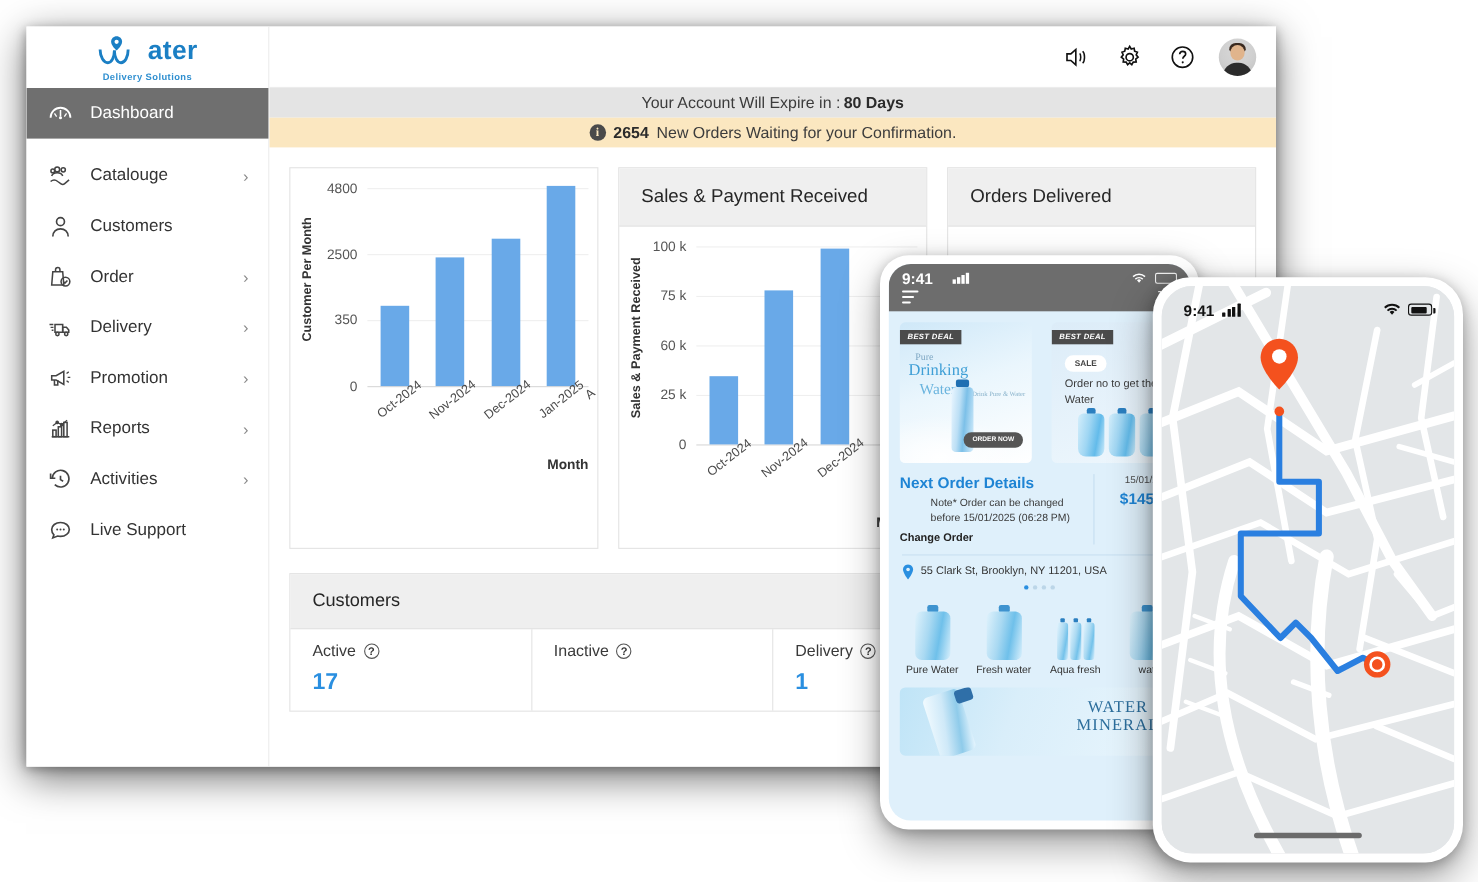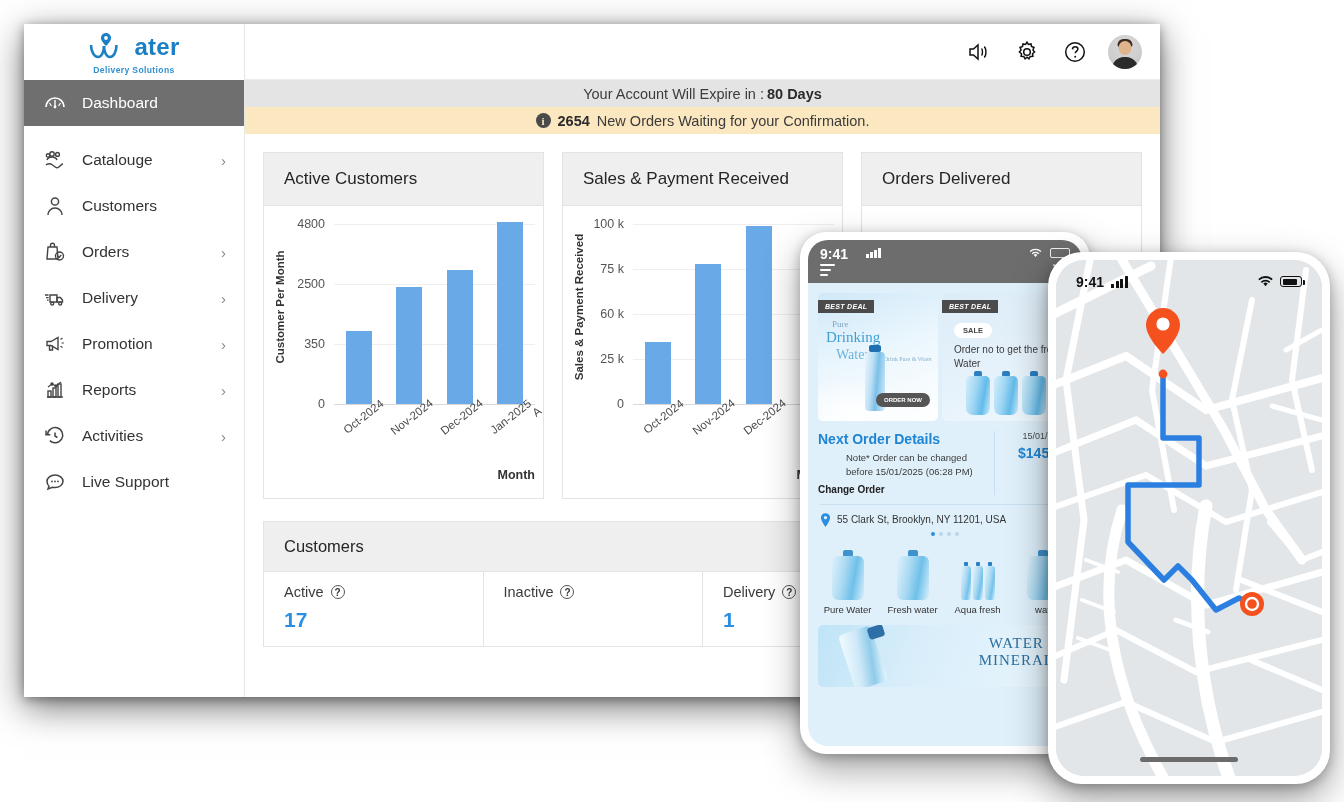--- a/index.html
+++ b/index.html
@@ -133,21 +133,21 @@
     height: 43px; background: #6d6d6d; color: #fff; padding: 5px 12px 0 12px; position: relative;
   }
   .t-status .time { font-size: 14px; font-weight: 700; }
   .t-status .sig { position: absolute; left: 58px; top: 8px; display: flex; align-items: flex-end; gap: 1.5px; }
   .t-status .sig i { width: 2.5px; background: #fff; display: block; }
   .t-status .right { position: absolute; right: 12px; top: 7px; display: flex; gap: 7px; align-items: center;}
   .t-status .hamburger { position: absolute; left: 12px; top: 24px; }
   .t-status .hamburger i { display: block; height: 2px; background: #fff; border-radius: 1px; margin-bottom: 3px; }
   .t-status .cart { position: absolute; right: 14px; top: 23px; }
 
-  .promos { display: flex; gap: 4px; padding: 10px 10px 0 10px; }
+  .promos { display: flex; gap: 18px; padding: 10px 10px 0 10px; }
   .promo { border-radius: 5px; overflow: hidden; position: relative; height: 128px; }
   .promo.p1 { flex: 0 0 120px; background: linear-gradient(160deg,#cfe8f8 0%, #eaf6fd 45%, #ffffff 100%); }
   .promo.p2 { flex: 1; background: linear-gradient(160deg,#dcecf8 0%,#eef7fd 100%); }
   .tag-best {
     position: absolute; left: 0; top: 7px; background: #4b4b4b; color: #fff;
     font-size: 7px; font-style: italic; font-weight: 700; padding: 3px 7px; letter-spacing: .3px;
   }
   .promo .p-pure { position: absolute; left: 14px; top: 26px; font-size: 9px; color: #7fa8c4; font-family: "Liberation Serif", serif;}
   .promo .p-drink { position: absolute; left: 8px; top: 36px; font-size: 15px; color: #3f9fd6; font-family: "Liberation Serif", serif;}
   .promo .p-water { position: absolute; left: 18px; top: 54px; font-size: 14px; color: #6ab4de; font-family: "Liberation Serif", serif;}
@@ -294,21 +294,21 @@
 
       <div class="nav-item">
         <span class="ic">
           <svg viewBox="0 0 24 24" fill="none" stroke="#444" stroke-width="1.4">
             <path d="M5 7h9l1 12H4z"></path>
               <path d="M7.5 7V5.2a2 2 0 0 1 4 0V7"></path>
             <circle cx="16.5" cy="16" r="4"></circle>
               <path d="M14.7 16.1l1.3 1.3 2.3-2.4"></path>
           </svg>
         </span>
-        <span class="nav-label">Orders</span>
+        <span class="nav-label">Order</span>
         <span class="chev">›</span>
       </div>
 
       <div class="nav-item">
         <span class="ic">
           <svg viewBox="0 0 24 24" fill="none" stroke="#444" stroke-width="1.4">
             <path d="M7 9h7v7H7z"></path>
               <path d="M14 11.5h3.4l2.1 2.6V16H14z"></path>
             <circle cx="9.2" cy="17.6" r="1.5"></circle>
               <circle cx="17.2" cy="17.6" r="1.5"></circle>
@@ -412,23 +412,20 @@
         <span class="info-badge">i</span>
         <b>2654</b>
         <span>New Orders Waiting for your Confirmation.</span>
       </div>
 
       <div class="content">
 
         <div class="card-row">
 
           <div class="card">
-            <div class="card-head">
-              <div class="card-title">Active Customers</div>
-            </div>
             <div class="card-body">
               <div class="chart">
                 <div class="axis-y-title">
                   <span>Customer Per Month</span>
                 </div>
                 <div class="plot">
                   <div class="gridline" style="top:0">
                     <span class="ytick">4800</span>
                   </div>
                   <div class="gridline" style="top:60px">

